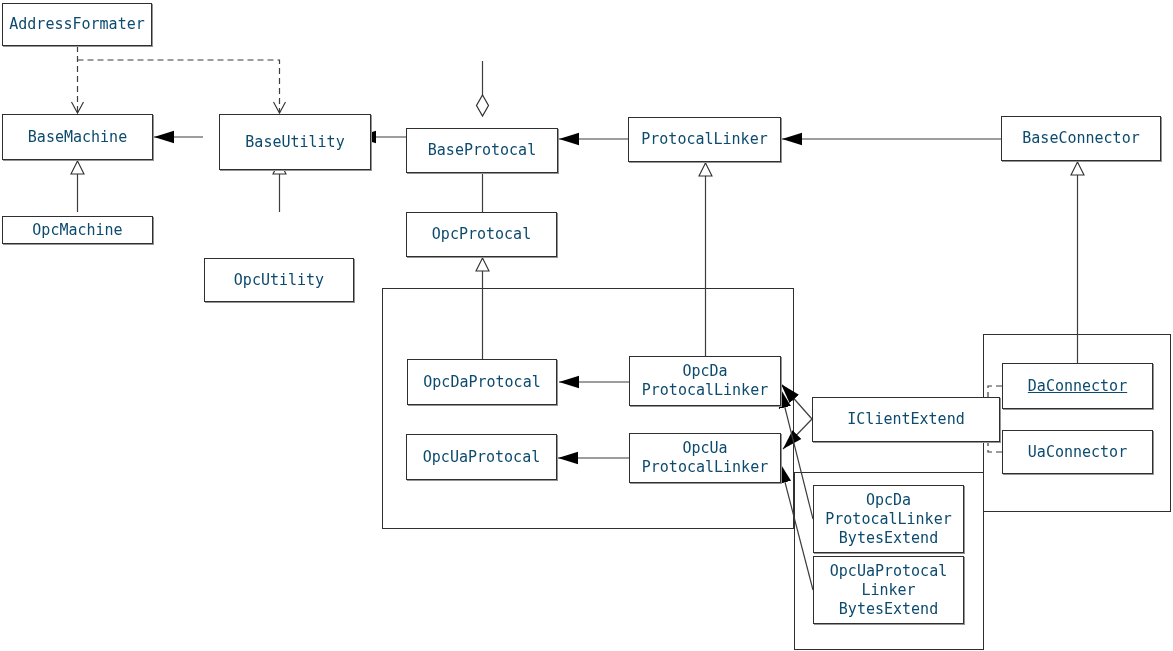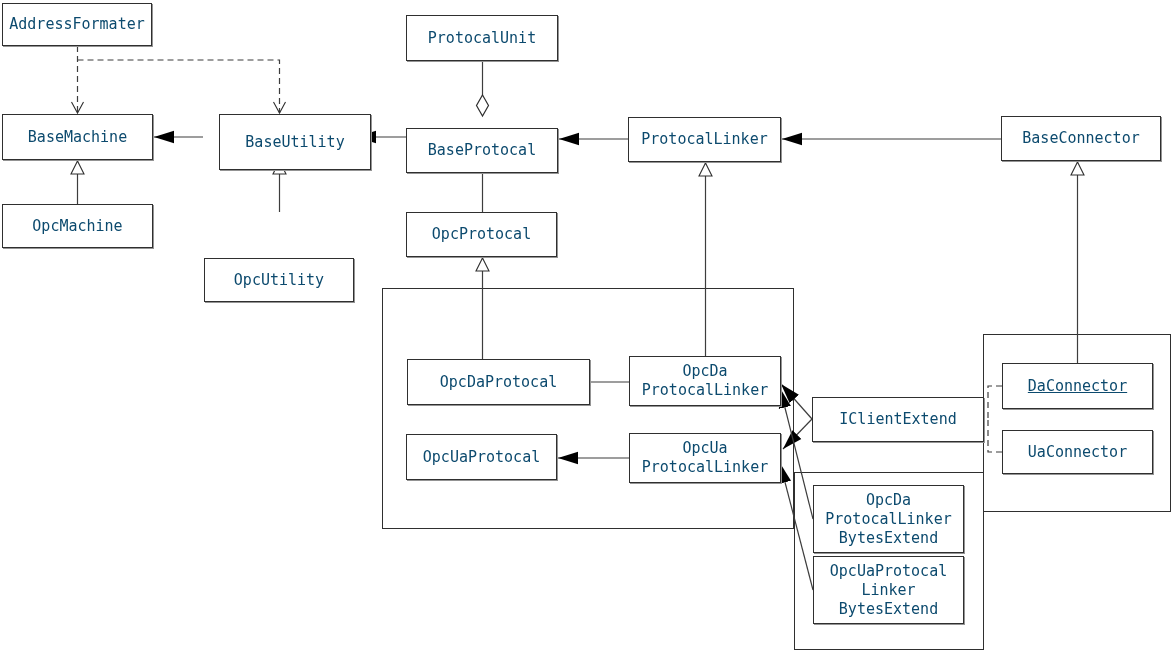--- a/index.html
+++ b/index.html
@@ -37,28 +37,28 @@
     position:absolute;left:0;top:0;z-index:2;
   }
   
   #n-address-formater {left:2px;   top:3px;   width:150px;height:43px;}
   #n-protocal-unit    {left:406px; top:15px;  width:152px;height:46px;}
   #n-base-machine     {left:2px;   top:114px; width:151px;height:46px;}
   #n-base-utility     {left:203px; top:114px; width:152px;height:56px;margin-left:16px;}
   #n-base-protocal    {left:406px; top:128px; width:152px;height:45px;}
   #n-protocal-linker  {left:628px; top:117px; width:153px;height:45px;}
   #n-base-connector   {left:1001px;top:116px; width:160px;height:45px;}
-  #n-opc-machine      {left:2px;   top:204px; width:151px;height:44px;}
+  #n-opc-machine      {left:2px;   top:216px; width:151px;height:28px;}
   #n-opc-utility      {left:204px; top:212px; width:150px;height:44px;margin-top:46px;}
   #n-opc-protocal     {left:406px; top:212px; width:151px;height:45px;}
-  #n-opc-da-protocal  {left:407px; top:359px; width:183px;height:46px;}
+  #n-opc-da-protocal  {left:407px; top:359px; width:150px;height:46px;}
   #n-opc-da-linker    {left:629px; top:356px; width:152px;height:50px;}
   #n-opc-ua-protocal  {left:406px; top:434px; width:151px;height:46px;}
   #n-opc-ua-linker    {left:629px; top:433px; width:152px;height:50px;}
-  #n-i-client-extend  {left:812px; top:397px; width:172px;height:45px;text-align:right;}
+  #n-i-client-extend  {left:812px; top:397px; width:188px;height:45px;text-align:right;}
   #n-da-connector     {left:1002px;top:363px; width:151px;height:46px;text-decoration:underline;}
   #n-ua-connector     {left:1002px;top:430px; width:151px;height:44px;}
   #n-opc-da-bytes     {left:813px; top:485px; width:151px;height:68px;}
   #n-opc-ua-bytes     {left:813px; top:556px; width:151px;height:68px;}
   
   #g-opc-group       {left:382px; top:288px; width:412px;height:241px;}
   #g-connector-group {left:983px; top:334px; width:188px;height:178px;}
   #g-bytes-group     {left:794px; top:472px; width:190px;height:178px;}
 </style>
 </head>
@@ -109,21 +109,20 @@
 
       <line x1="77.5" y1="46" x2="77.5" y2="113" stroke-dasharray="6 4" marker-end="url(#mOpenV)"></line>
       <polyline points="77.5,60 279.5,60 279.5,113" stroke-dasharray="6 4" marker-end="url(#mOpenV)"></polyline>
 
       <polyline points="1002,386 988,386 988,419 970,419" stroke-dasharray="6 4" marker-end="url(#mHollow)"></polyline>
       <polyline points="1002,452 988,452 988,420" stroke-dasharray="6 4"></polyline>
     </g>
   </svg>
 
   <div class="node" id="n-address-formater">AddressFormater</div>
-  <div class="node" id="n-protocal-unit">ProtocalUnit</div>
   <div class="node" id="n-base-machine">BaseMachine</div>
   <div class="node" id="n-base-utility">BaseUtility</div>
   <div class="node" id="n-base-protocal">BaseProtocal</div>
   <div class="node" id="n-protocal-linker">ProtocalLinker</div>
   <div class="node" id="n-base-connector">BaseConnector</div>
   <div class="node" id="n-opc-machine">OpcMachine</div>
   <div class="node" id="n-opc-utility">OpcUtility</div>
   <div class="node" id="n-opc-protocal">OpcProtocal</div>
   <div class="node" id="n-opc-da-protocal">OpcDaProtocal</div>
   <div class="node" id="n-opc-da-linker">OpcDa

